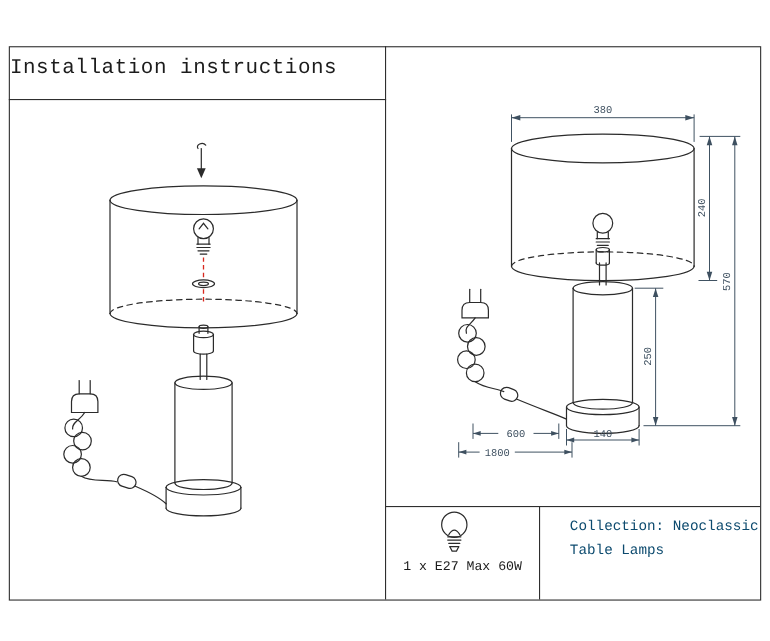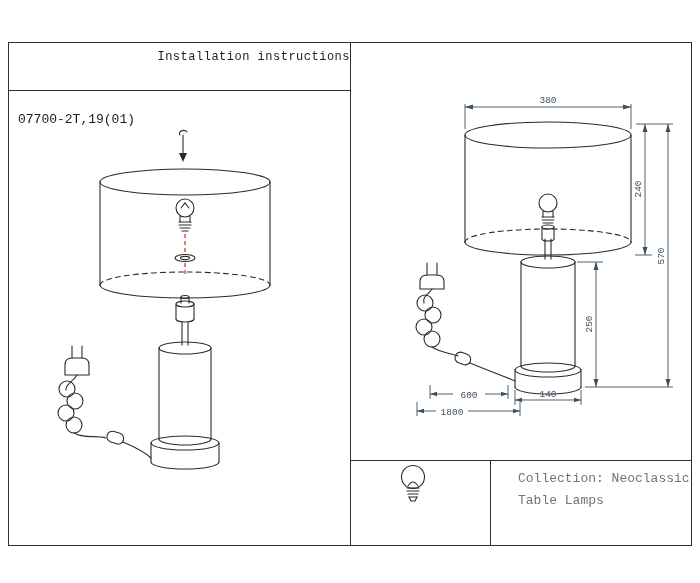--- a/index.html
+++ b/index.html
@@ -8,30 +8,30 @@
     font-family:"Liberation Mono","DejaVu Sans Mono",monospace;
     color:#222;overflow:hidden;
   }
   .frame{
     position:absolute;left:8px;top:42px;width:682px;height:502px;
     border:1px solid #2e2e2e;background:#fff;
   }
   .line{position:absolute;background:#2e2e2e;}
   .title{
     position:absolute;left:9px;top:50px;width:341px;height:34px;
-    text-align:right;font-size:12px;letter-spacing:0.5px;color:#1c1c1c;
+    text-align:left;font-size:19px;letter-spacing:0.5px;color:#1c1c1c;
   }
   .model{
     position:absolute;left:18px;top:112px;font-size:13px;color:#1c1c1c;
   }
   .bulb-spec{
     position:absolute;left:351px;top:508px;width:139px;text-align:center;
     font-size:12px;color:#1c1c1c;white-space:pre;
   }
-  .footer-text{position:absolute;left:518px;font-size:13px;color:#737373;white-space:pre;}
+  .footer-text{position:absolute;left:518px;font-size:13px;color:#0c4a6e;white-space:pre;}
   .ft1{top:471px;}.ft2{top:493px;text-align:center;}.ft3{top:515px;}
   svg{position:absolute;overflow:visible;}
   svg .lamp{stroke:#2b2b2b;stroke-width:1.1;fill:none;stroke-linecap:round;}
   svg .hidden-edge{stroke-dasharray:5,4;}
   svg .red{stroke:#d8281e;stroke-width:1.2;stroke-dasharray:4,3;fill:none;}
   svg .dim{stroke:#3e5060;stroke-width:0.9;fill:none;}
   svg .dimfill{fill:#3e5060;stroke:none;}
   svg text.dimlabel{
     font-family:"Liberation Mono","DejaVu Sans Mono",monospace;
     font-size:9.5px;fill:#3e5060;stroke:none;
@@ -42,21 +42,20 @@
 
 <div class="page">
 
   <div class="frame"></div>
   <div class="line" style="left:350px;top:42px;width:1px;height:503px;"></div>
   <div class="line" style="left:8px;top:90px;width:343px;height:1px;"></div>
   <div class="line" style="left:350px;top:460px;width:341px;height:1px;"></div>
   <div class="line" style="left:490px;top:460px;width:1px;height:85px;"></div>
 
   <div class="title">Installation instructions</div>
-  <div class="model">07700-2T,19(01)</div>
 
   <svg style="left:9px;top:91px;" width="341" height="453" viewBox="0 0 341 453">
 
     <g>
       <path class="lamp" d="M178,41 a4,3 0 1 0 -7,3"></path>
       <line class="lamp" x1="174" y1="44" x2="174" y2="63"></line>
       <polygon points="170,62 178,62 174,71" fill="#2b2b2b"></polygon>
     </g>
 
     <g>
@@ -249,17 +248,18 @@
 
   <svg style="left:392px;top:463px;" width="42" height="46" viewBox="0 0 42 46">
     <circle class="lamp" cx="21" cy="14" r="11.5"></circle>
     <path class="lamp" d="M16,23 Q21,15 26,23"></path>
     <line class="lamp" x1="15" y1="25" x2="27" y2="25"></line>
     <line class="lamp" x1="15" y1="28" x2="27" y2="28"></line>
     <line class="lamp" x1="16" y1="31" x2="26" y2="31"></line>
     <line class="lamp" x1="17" y1="34" x2="25" y2="34"></line>
     <path class="lamp" d="M17,34 L19,38 L23,38 L25,34"></path>
   </svg>
+  <div class="bulb-spec">1 x E27 Max 60W</div>
 
   <div class="footer-text ft1">Collection: Neoclassic</div>
   <div class="footer-text ft2">Table Lamps</div>
 
 </div>
 
 </body></html>

